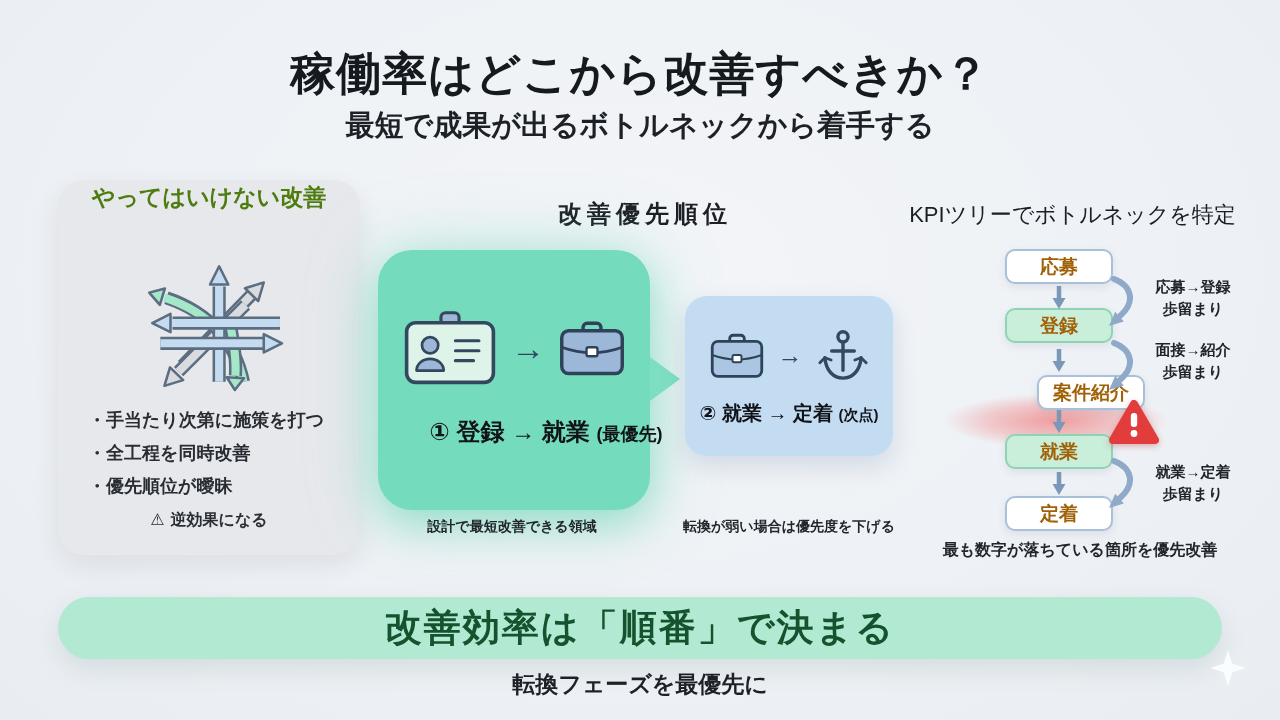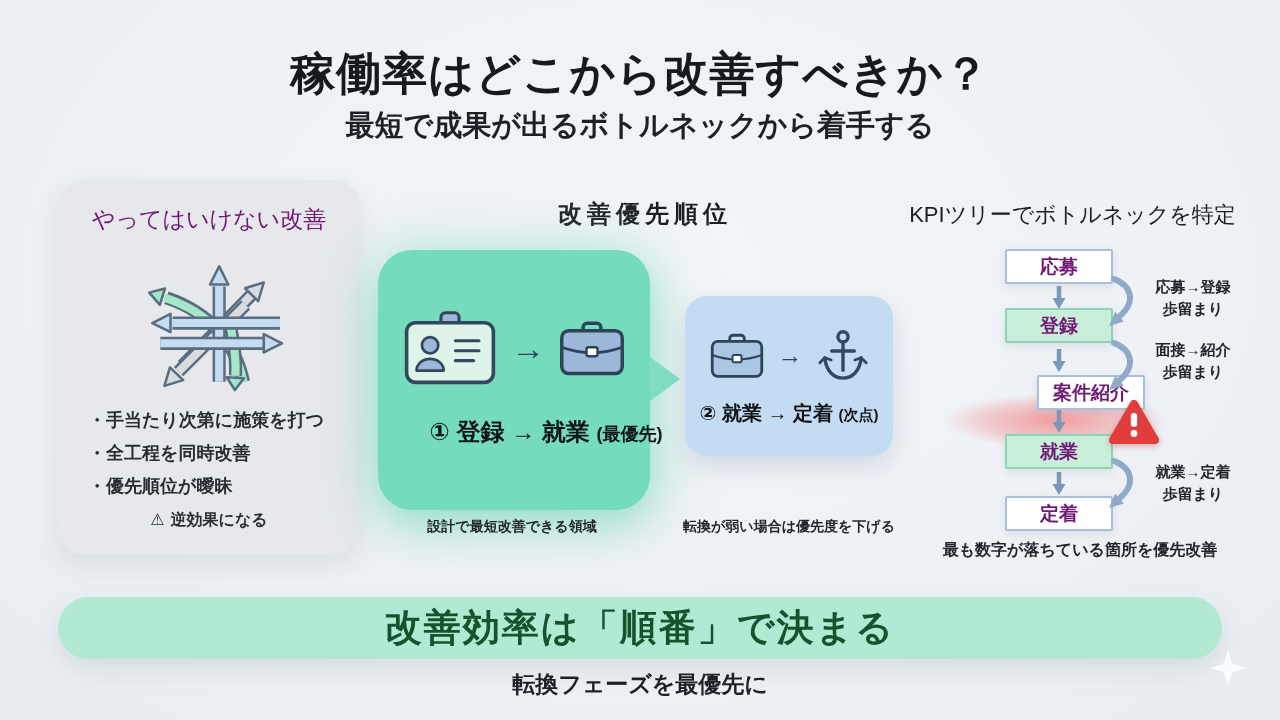--- a/index.html
+++ b/index.html
@@ -11,21 +11,21 @@
   .abs{position:absolute;}
   .center{text-align:center;}
 
   
   .title{top:44px;left:0;width:100%;font-size:45px;font-weight:900;color:#16191d;letter-spacing:1px;}
   .subtitle{top:106px;left:0;width:100%;font-size:29px;font-weight:800;color:#1d2026;}
 
   
   .left-card{left:58px;top:180px;width:302px;height:375px;border-radius:26px;background:#e7e8ec;
     box-shadow:0 10px 26px rgba(40,50,70,.09);}
-  .left-heading{top:24px;left:0;width:100%;font-size:23px;font-weight:400;color:#701a75;}
+  .left-heading{top:2px;left:0;width:100%;font-size:23px;font-weight:700;color:#4d7c0f;}
   .tangle-wrap{left:72px;top:66px;width:156px;height:148px;}
   .bullets{left:30px;top:224px;font-size:18px;font-weight:700;line-height:33px;color:#282c33;}
   .bullets div{white-space:nowrap;}
   .left-warning{top:330px;left:0;width:100%;font-size:16px;font-weight:800;color:#2a2e35;}
   .left-warning .wicon{margin-right:6px;}
 
   
   .mid-heading{left:520px;top:198px;width:250px;font-size:24px;font-weight:800;letter-spacing:5px;color:#1c1f25;}
   .green-card{left:378px;top:250px;width:272px;height:260px;border-radius:34px;background:#74dcbd;
     box-shadow:0 14px 42px rgba(108,214,184,.60), 0 0 70px rgba(108,214,184,.35);}
@@ -44,23 +44,23 @@
   .blue-card .card-icons{top:32px;}
   .blue-card .icon-arrow{font-size:25px;}
   .blue-card .card-label{top:104px;font-size:20px;font-weight:900;}
   .blue-card .note{font-size:15px;}
   .caption{font-size:14px;font-weight:700;color:#22262c;white-space:nowrap;}
   .caption-green{left:387px;top:518px;width:250px;}
   .caption-blue{left:664px;top:518px;width:250px;}
 
   
   .kpi-heading{left:885px;top:200px;width:375px;font-size:22px;font-weight:400;color:#1b1e23;white-space:nowrap;}
-  .kpi-node{left:1005px;width:108px;height:35px;border-radius:2px;background:#ffffff;
+  .kpi-node{left:1005px;width:108px;height:35px;border-radius:10px;background:#ffffff;
     border:2px solid #a8c0da;box-sizing:border-box;display:flex;align-items:center;justify-content:center;
-    font-size:19px;font-weight:800;color:#701a75;box-shadow:0 3px 8px rgba(60,80,110,.10);white-space:nowrap;}
+    font-size:19px;font-weight:800;color:#a16207;box-shadow:0 3px 8px rgba(60,80,110,.10);white-space:nowrap;}
   .kpi-node.hl{background:#c9eeda;border-color:#8fd4b2;}
   .kpi-down{left:1051px;width:16px;height:26px;}
   .red-glow{left:946px;top:394px;width:220px;height:54px;
     background:radial-gradient(ellipse at center, rgba(242,88,88,.55) 0%, rgba(242,88,88,.25) 45%, rgba(242,88,88,0) 72%);}
   .alert-wrap{left:1108px;top:399px;width:52px;height:46px;filter:drop-shadow(0 2px 3px rgba(180,40,40,.35));}
   .kpi-ann{width:110px;text-align:center;font-size:15px;font-weight:800;line-height:22px;color:#20242a;white-space:nowrap;}
   .ann-1{left:1138px;top:276px;}
   .ann-2{left:1138px;top:339px;}
   .ann-3{left:1138px;top:461px;}
   .swoosh{width:36px;height:54px;}

